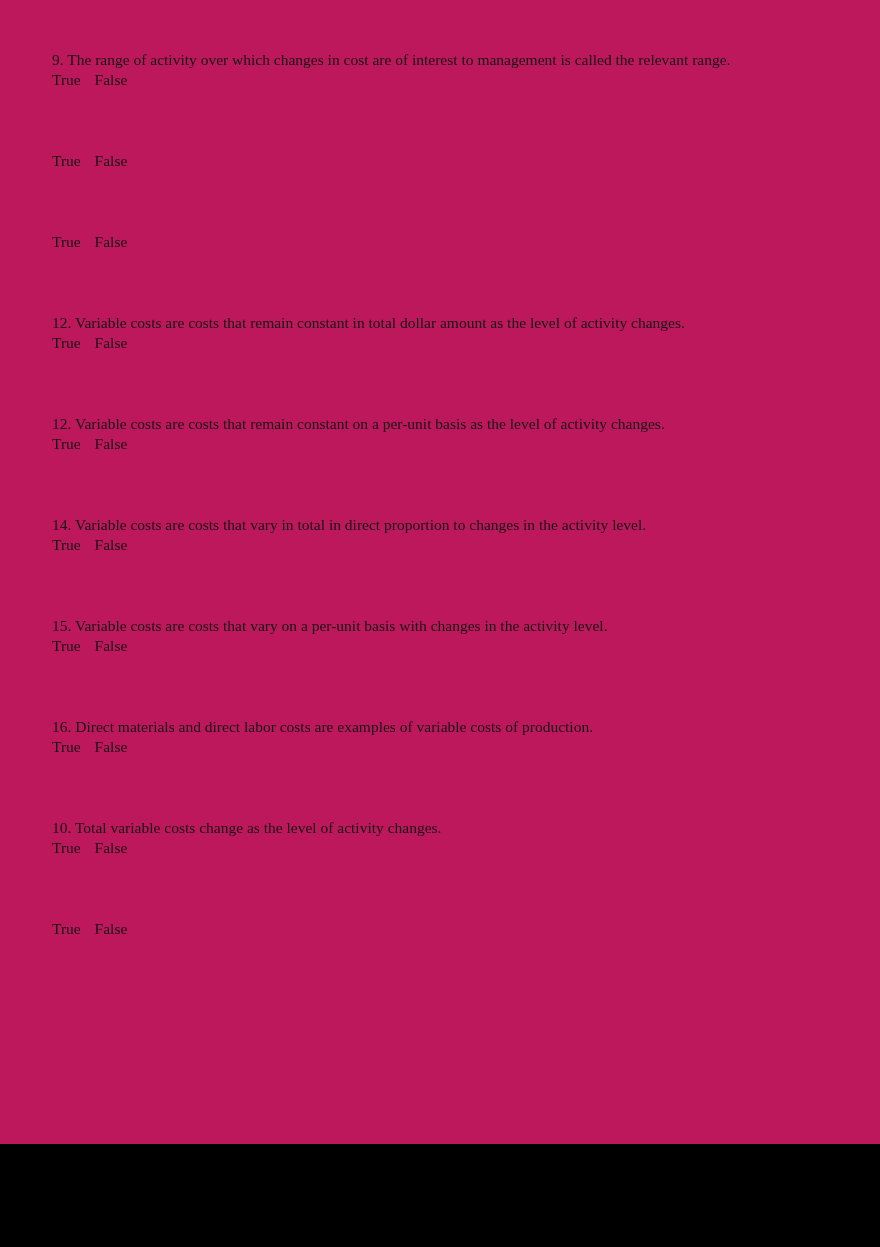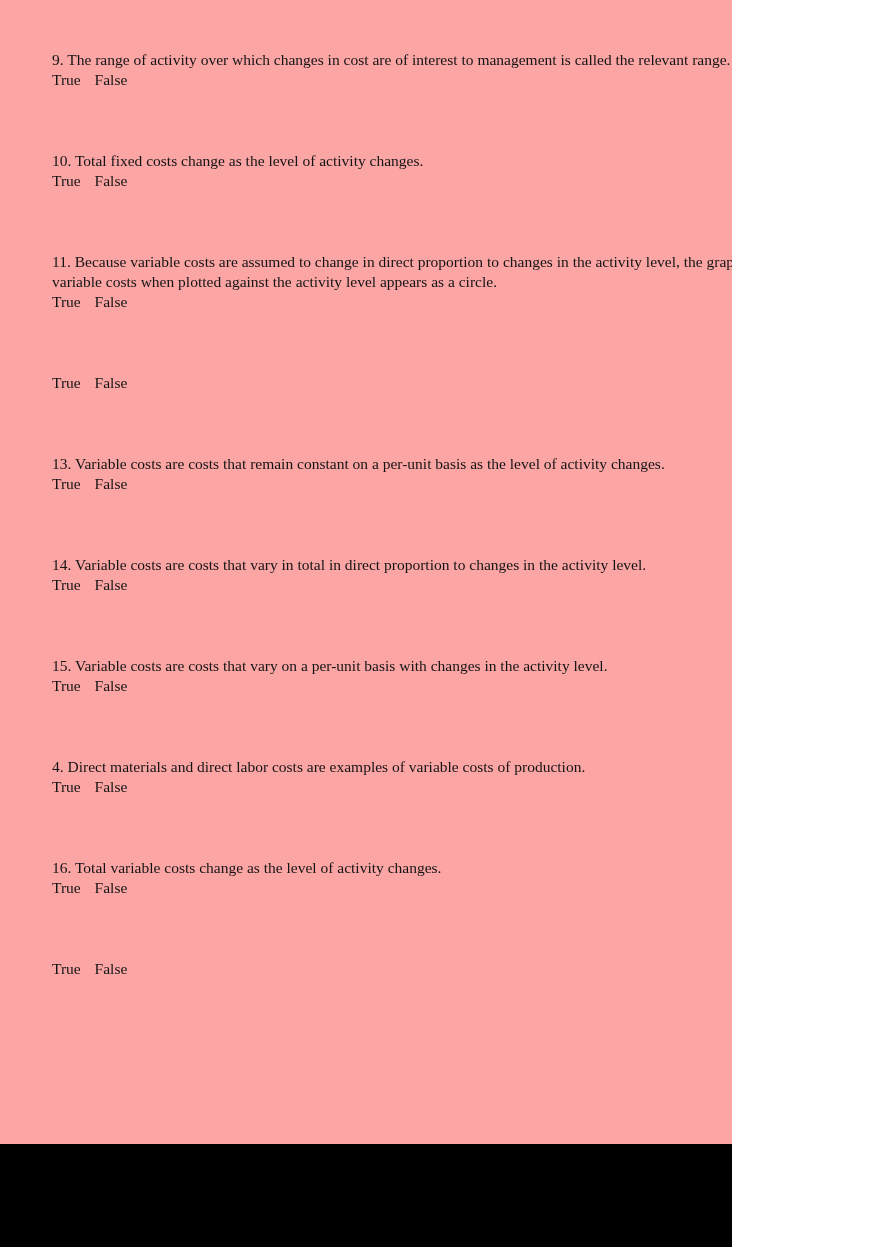--- a/index.html
+++ b/index.html
@@ -2,23 +2,23 @@
 <html><head>
 <meta charset="utf-8">
 <style>
   html, body {
     margin: 0;
     padding: 0;
     background: #ffffff;
   }
   .page {
     position: relative;
-    width: 732px;
+    width: 880px;
     height: 1247px;
-    background: #fca5a5;
+    background: #be185d;
     overflow: hidden;
     font-family: "Liberation Serif", "DejaVu Serif", serif;
     color: #141414;
   }
   .content {
     position: absolute;
     top: 50px;
     left: 52px;
     width: 772px;
   }
@@ -61,44 +61,43 @@
 
     <div class="question-block">
       <p class="q-text">9. The range of activity over which changes in cost are of interest to management is called the relevant range.</p>
       <p class="tf-line">
         <span class="tf-option">True</span>
         <span class="tf-option">False</span>
       </p>
     </div>
 
     <div class="question-block">
-      <p class="q-text">10. Total fixed costs change as the level of activity changes.</p>
-      <p class="tf-line">
-        <span class="tf-option">True</span>
-        <span class="tf-option">False</span>
-      </p>
-    </div>
-
-    <div class="question-block">
-      <p class="q-text">11. Because variable costs are assumed to change in direct proportion to changes in the activity level, the graph of the variable costs when plotted against the activity level appears as a circle.</p>
       <p class="tf-line">
         <span class="tf-option">True</span>
         <span class="tf-option">False</span>
       </p>
     </div>
 
     <div class="question-block">
       <p class="tf-line">
         <span class="tf-option">True</span>
         <span class="tf-option">False</span>
       </p>
     </div>
 
     <div class="question-block">
-      <p class="q-text">13. Variable costs are costs that remain constant on a per-unit basis as the level of activity changes.</p>
+      <p class="q-text">12. Variable costs are costs that remain constant in total dollar amount as the level of activity changes.</p>
+      <p class="tf-line">
+        <span class="tf-option">True</span>
+        <span class="tf-option">False</span>
+      </p>
+    </div>
+
+    <div class="question-block">
+      <p class="q-text">12. Variable costs are costs that remain constant on a per-unit basis as the level of activity changes.</p>
       <p class="tf-line">
         <span class="tf-option">True</span>
         <span class="tf-option">False</span>
       </p>
     </div>
 
     <div class="question-block">
       <p class="q-text">14. Variable costs are costs that vary in total in direct proportion to changes in the activity level.</p>
       <p class="tf-line">
         <span class="tf-option">True</span>
@@ -108,29 +107,29 @@
 
     <div class="question-block">
       <p class="q-text">15. Variable costs are costs that vary on a per-unit basis with changes in the activity level.</p>
       <p class="tf-line">
         <span class="tf-option">True</span>
         <span class="tf-option">False</span>
       </p>
     </div>
 
     <div class="question-block">
-      <p class="q-text">4. Direct materials and direct labor costs are examples of variable costs of production.</p>
+      <p class="q-text">16. Direct materials and direct labor costs are examples of variable costs of production.</p>
       <p class="tf-line">
         <span class="tf-option">True</span>
         <span class="tf-option">False</span>
       </p>
     </div>
 
     <div class="question-block">
-      <p class="q-text">16. Total variable costs change as the level of activity changes.</p>
+      <p class="q-text">10. Total variable costs change as the level of activity changes.</p>
       <p class="tf-line">
         <span class="tf-option">True</span>
         <span class="tf-option">False</span>
       </p>
     </div>
 
     <div class="question-block">
       <p class="tf-line">
         <span class="tf-option">True</span>
         <span class="tf-option">False</span>

